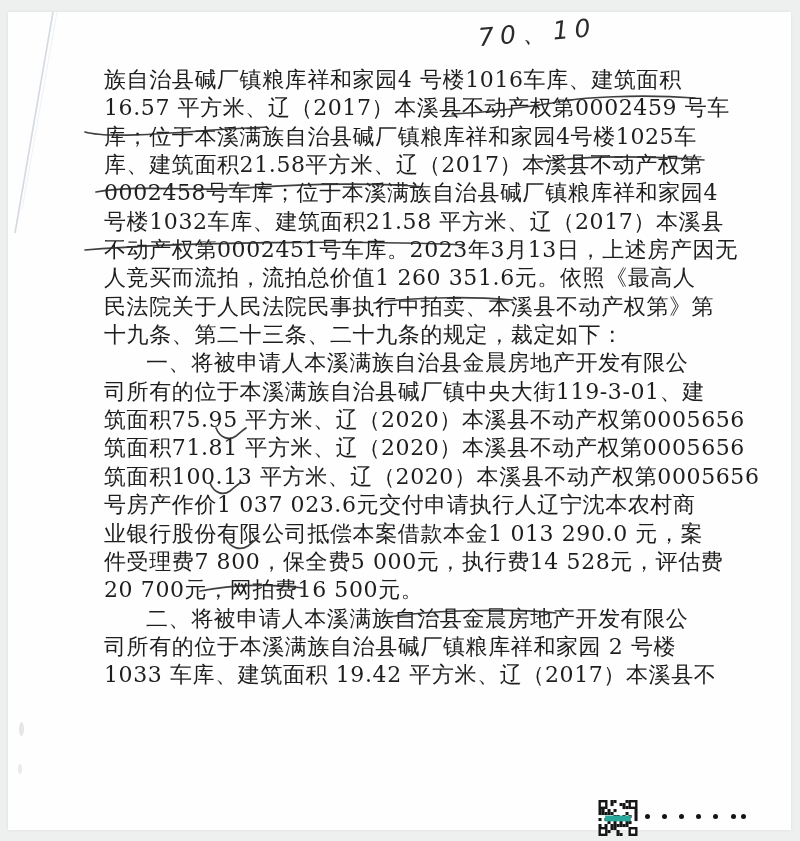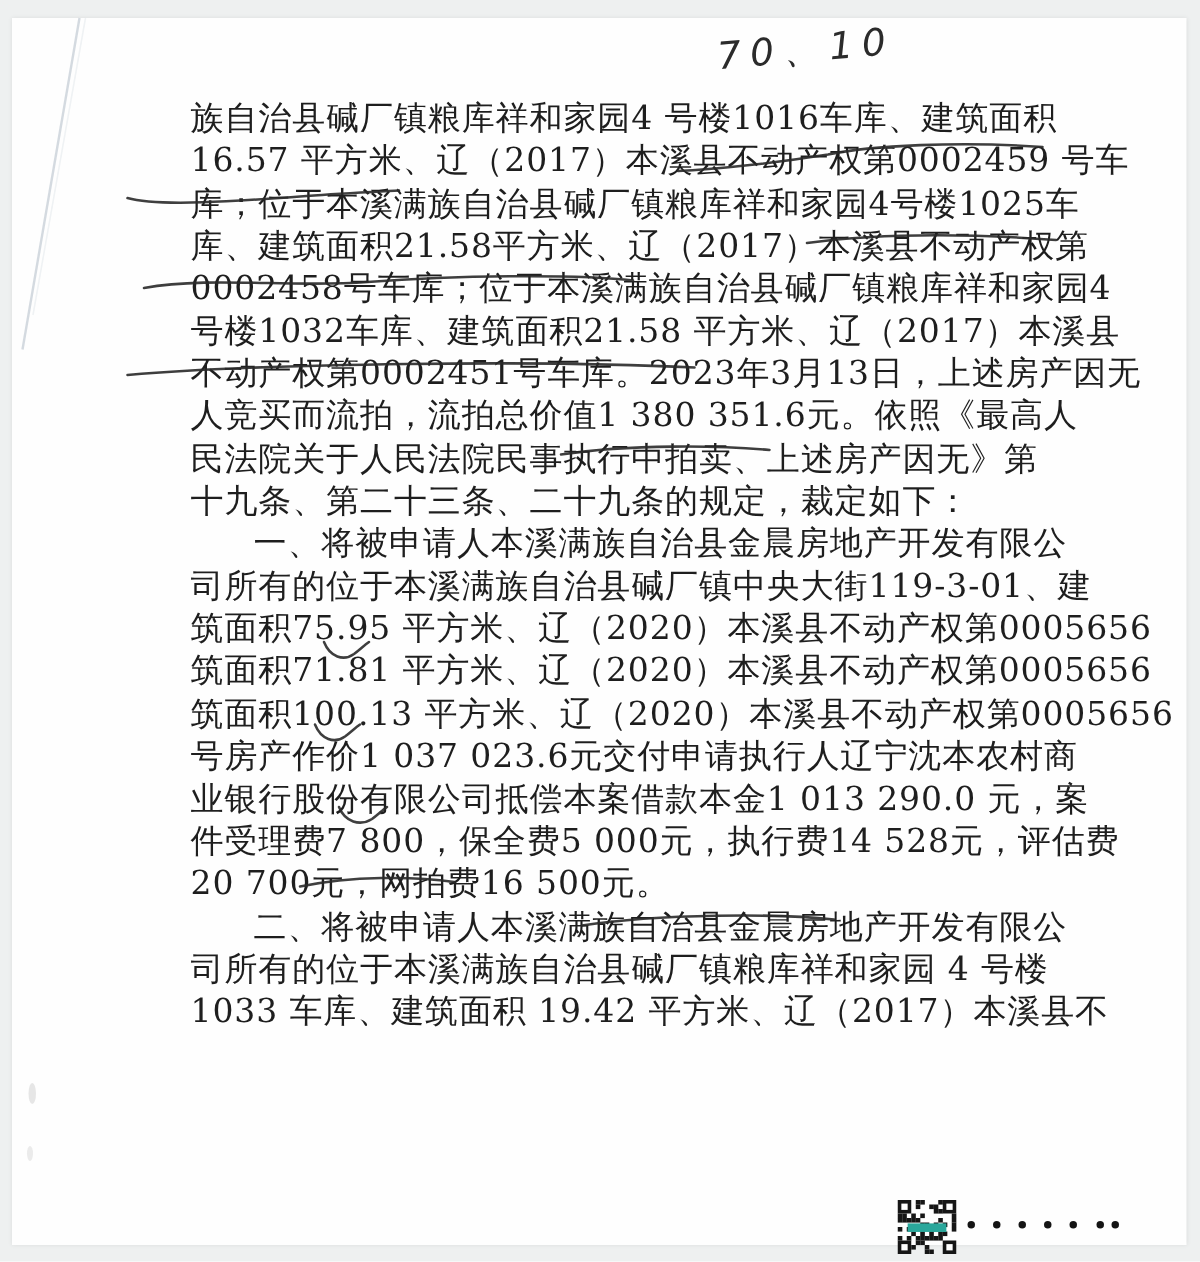--- a/index.html
+++ b/index.html
@@ -11,21 +11,21 @@
   }
   .viewport{position:absolute;inset:0;width:800px;height:841px;}
   
   .page{
     position:absolute;left:8px;top:12px;width:783px;height:818px;
     background:#fefefe;
     box-shadow:0 0 3px rgba(0,0,0,0.08);
   }
   
   .doc-text{
-    position:absolute;left:127px;top:66px;width:600px;
+    position:absolute;left:104px;top:66px;width:600px;
     color:#1e1e1e;
     font-size:22px;
     letter-spacing:0.6px;
     white-space:nowrap;
   }
   .doc-line{
     height:28.35px;line-height:28.35px;
     font-weight:normal;
   }
   .doc-line.indent{padding-left:42px;}
@@ -62,34 +62,34 @@
   <div class="hand-note">70、10</div>
 
   <div class="doc-text">
       <div class="doc-line">族自治县碱厂镇粮库祥和家园4 号楼1016车库、建筑面积</div>
       <div class="doc-line">16.57 平方米、辽（2017）本溪县不动产权第0002459 号车</div>
       <div class="doc-line">库；位于本溪满族自治县碱厂镇粮库祥和家园4号楼1025车</div>
       <div class="doc-line">库、建筑面积21.58平方米、辽（2017）本溪县不动产权第</div>
       <div class="doc-line">0002458号车库；位于本溪满族自治县碱厂镇粮库祥和家园4</div>
       <div class="doc-line">号楼1032车库、建筑面积21.58 平方米、辽（2017）本溪县</div>
       <div class="doc-line">不动产权第0002451号车库。2023年3月13日，上述房产因无</div>
-      <div class="doc-line">人竞买而流拍，流拍总价值1 380 351.6元。依照《最高人</div>
-      <div class="doc-line">民法院关于人民法院民事执行中拍卖、上述房产因无》第</div>
+      <div class="doc-line">人竞买而流拍，流拍总价值1 260 351.6元。依照《最高人</div>
+      <div class="doc-line">民法院关于人民法院民事执行中拍卖、本溪县不动产权第》第</div>
       <div class="doc-line">十九条、第二十三条、二十九条的规定，裁定如下：</div>
       <div class="doc-line indent">一、将被申请人本溪满族自治县金晨房地产开发有限公</div>
       <div class="doc-line">司所有的位于本溪满族自治县碱厂镇中央大街119-3-01、建</div>
       <div class="doc-line">筑面积75.95 平方米、辽（2020）本溪县不动产权第0005656</div>
       <div class="doc-line">筑面积71.81 平方米、辽（2020）本溪县不动产权第0005656</div>
       <div class="doc-line">筑面积100.13 平方米、辽（2020）本溪县不动产权第0005656</div>
       <div class="doc-line">号房产作价1 037 023.6元交付申请执行人辽宁沈本农村商</div>
       <div class="doc-line">业银行股份有限公司抵偿本案借款本金1 013 290.0 元，案</div>
       <div class="doc-line">件受理费7 800，保全费5 000元，执行费14 528元，评估费</div>
       <div class="doc-line">20 700元，网拍费16 500元。</div>
       <div class="doc-line indent">二、将被申请人本溪满族自治县金晨房地产开发有限公</div>
-      <div class="doc-line">司所有的位于本溪满族自治县碱厂镇粮库祥和家园 4 号楼</div>
+      <div class="doc-line">司所有的位于本溪满族自治县碱厂镇粮库祥和家园 2 号楼</div>
       <div class="doc-line">1033 车库、建筑面积 19.42 平方米、辽（2017）本溪县不</div>
     </div>
 
   <svg class="anno" viewBox="0 0 800 841" xmlns="http://www.w3.org/2000/svg">
 
     <g>
       <path d="M53,12 L15,233" stroke="#ccd3da" stroke-width="1.6" fill="none" opacity="0.85"></path>
       <path d="M57,12 L22,210" stroke="#e4e9ed" stroke-width="1" fill="none" opacity="0.6"></path>
     </g>
 

